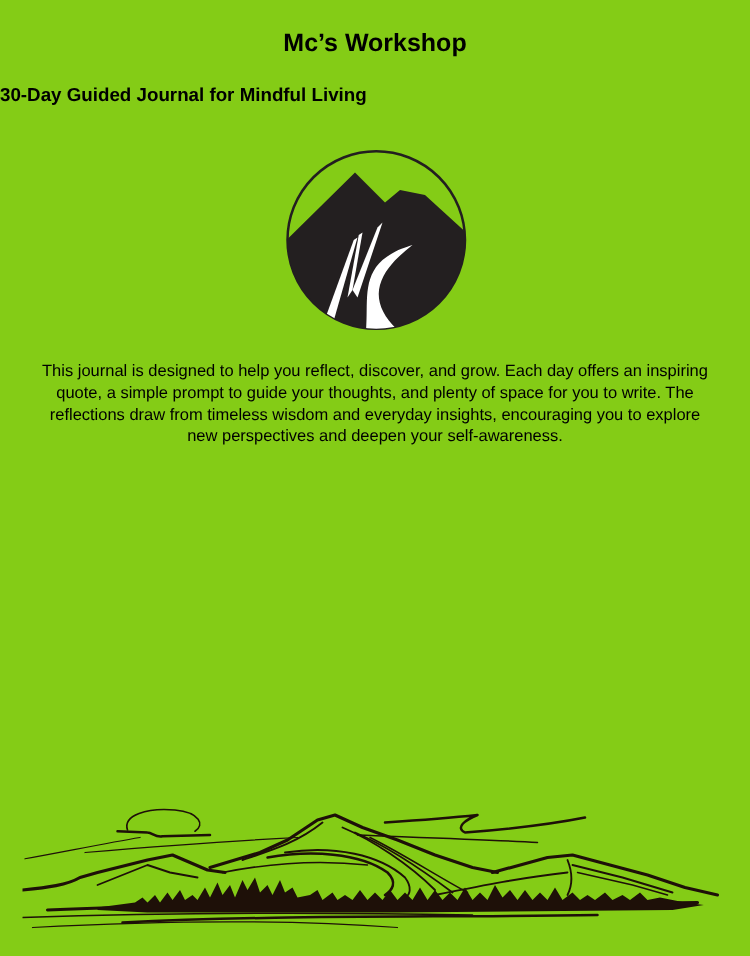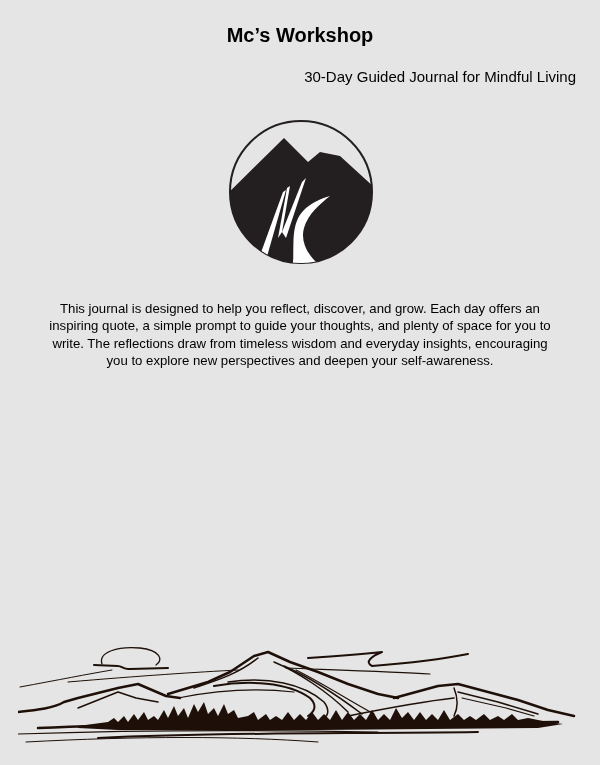--- a/index.html
+++ b/index.html
@@ -12,57 +12,57 @@
       height: 765px;
       position: relative;
       overflow: hidden;
       font-family: "Liberation Sans", sans-serif;
       color: #000000;
     }
     .page {
       position: absolute;
       left: 0; top: 0;
       width: 600px; height: 765px;
-      background: #e5e5e5;
+      background: #84cc16;
     }
     .title {
       position: absolute;
       left: 0; width: 600px;
       top: 22px;
       text-align: center;
       font-weight: bold;
       font-size: 20px;
       line-height: 26px;
     }
     .subtitle {
       position: absolute;
       left: 0; width: 576px;
       top: 67px;
-      text-align: right;
-      font-weight: normal;
+      text-align: left;
+      font-weight: bold;
       font-size: 15px;
       line-height: 20px;
     }
     .logo {
       position: absolute;
       left: 226px;
       top: 120px;
       width: 150px;
       height: 145px;
     }
     .body-text {
       position: absolute;
       left: 30px;
       width: 540px;
       top: 288px;
       text-align: center;
       font-size: 13.2px;
       line-height: 17.3px;
     }
-    .body-text p { margin: 12px; }
+    .body-text p { margin: 0; }
     .body-text .italic { font-style: italic; }
     .landscape {
       position: absolute;
       left: 18px;
       top: 632px;
       width: 576px;
       height: 112px;
     }
   </style>
 </head>

